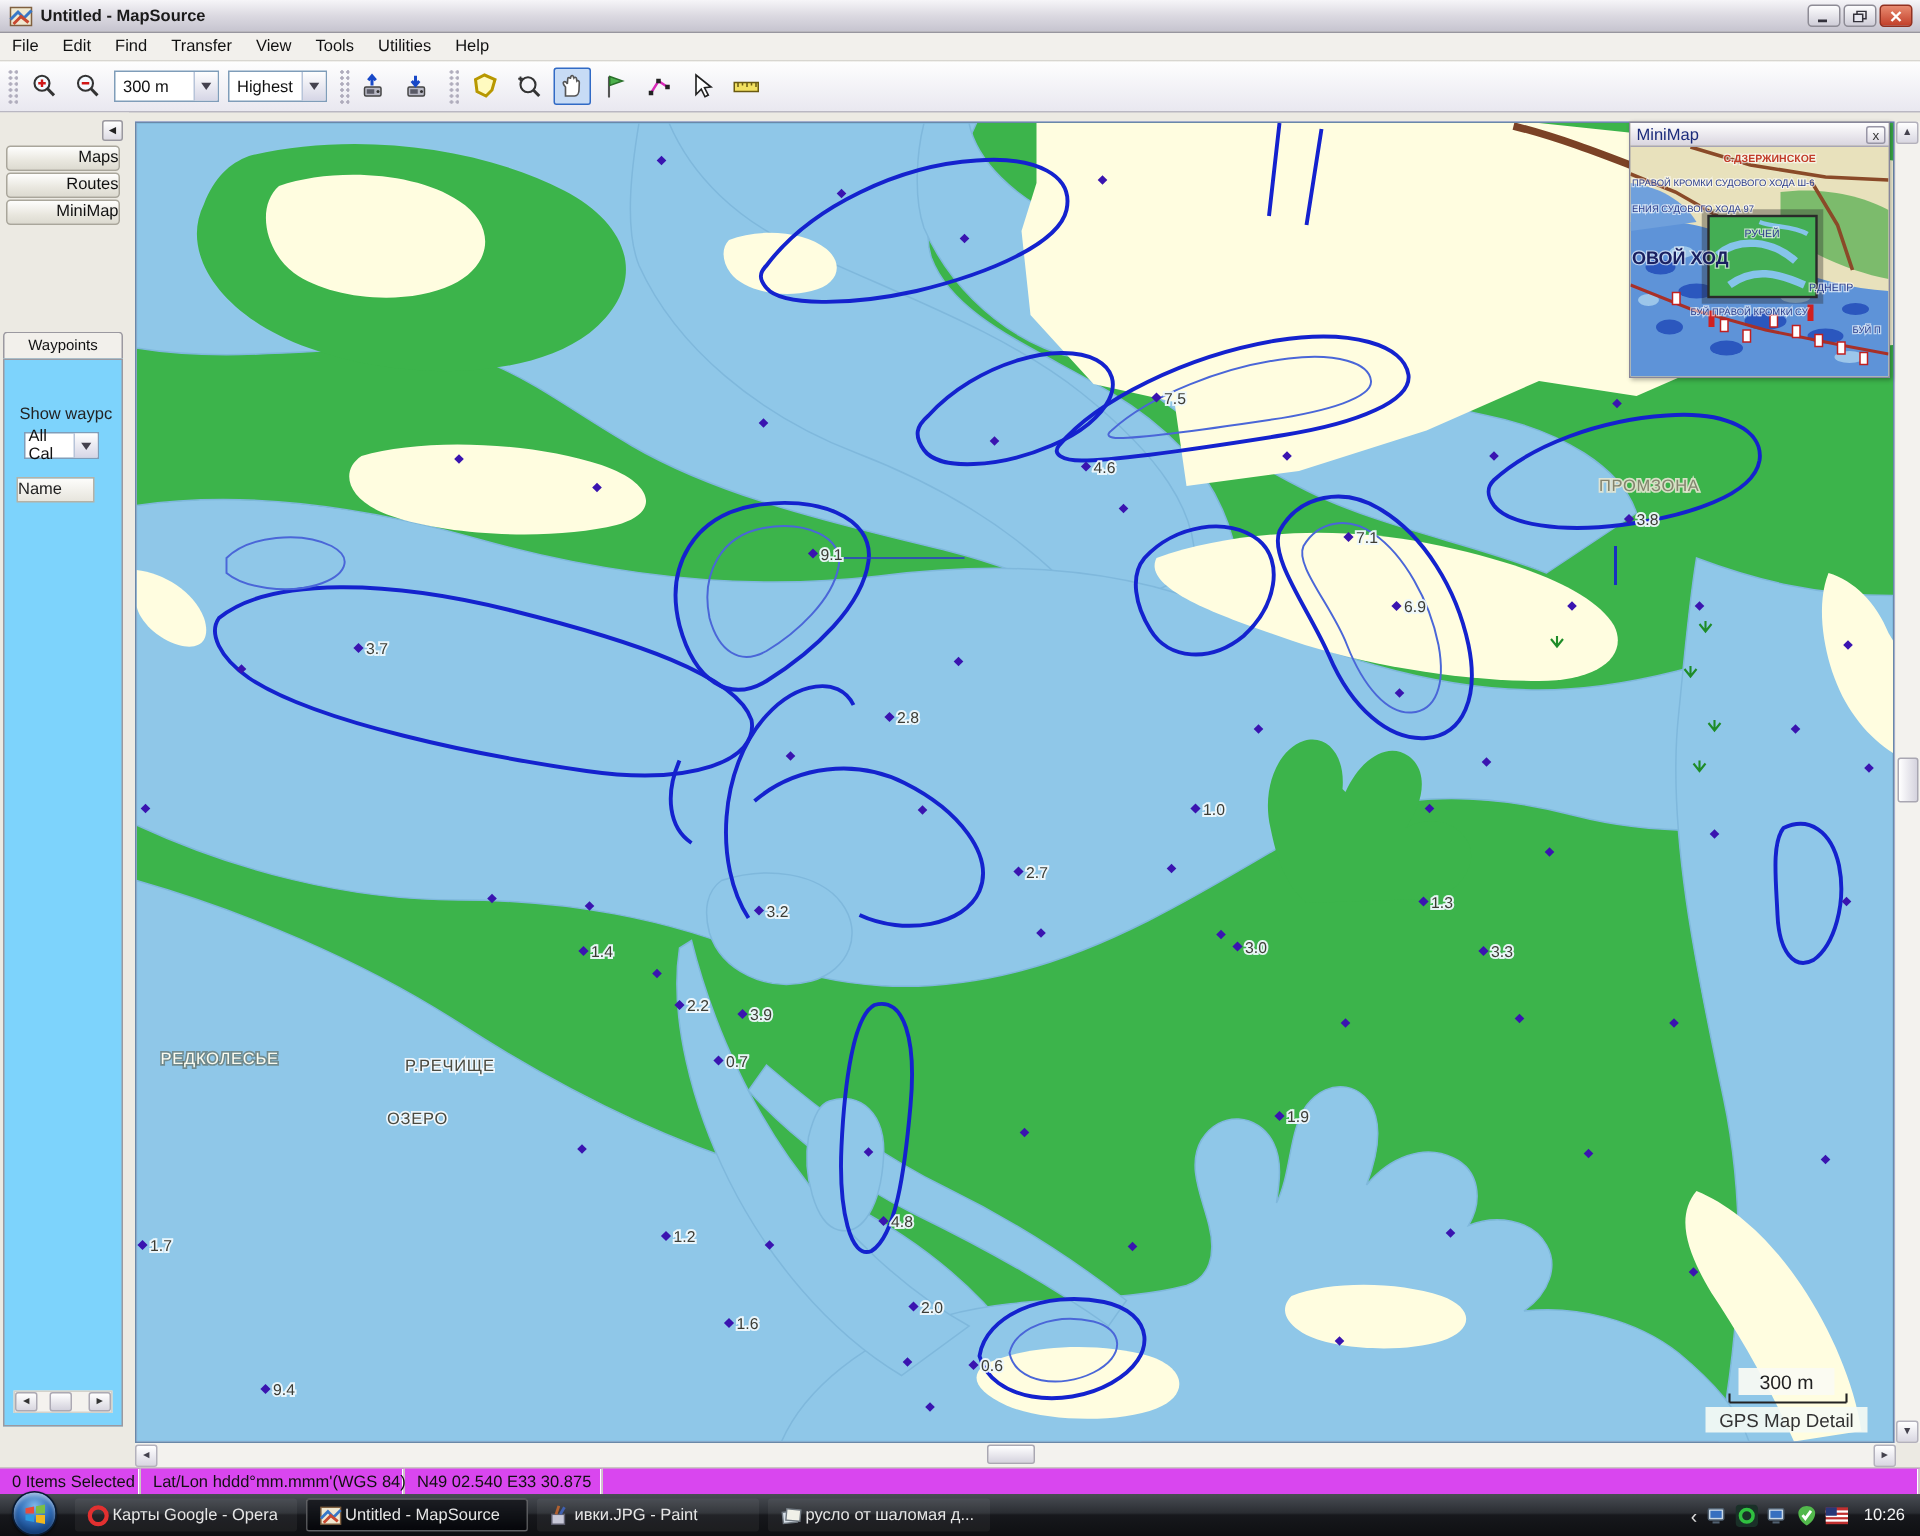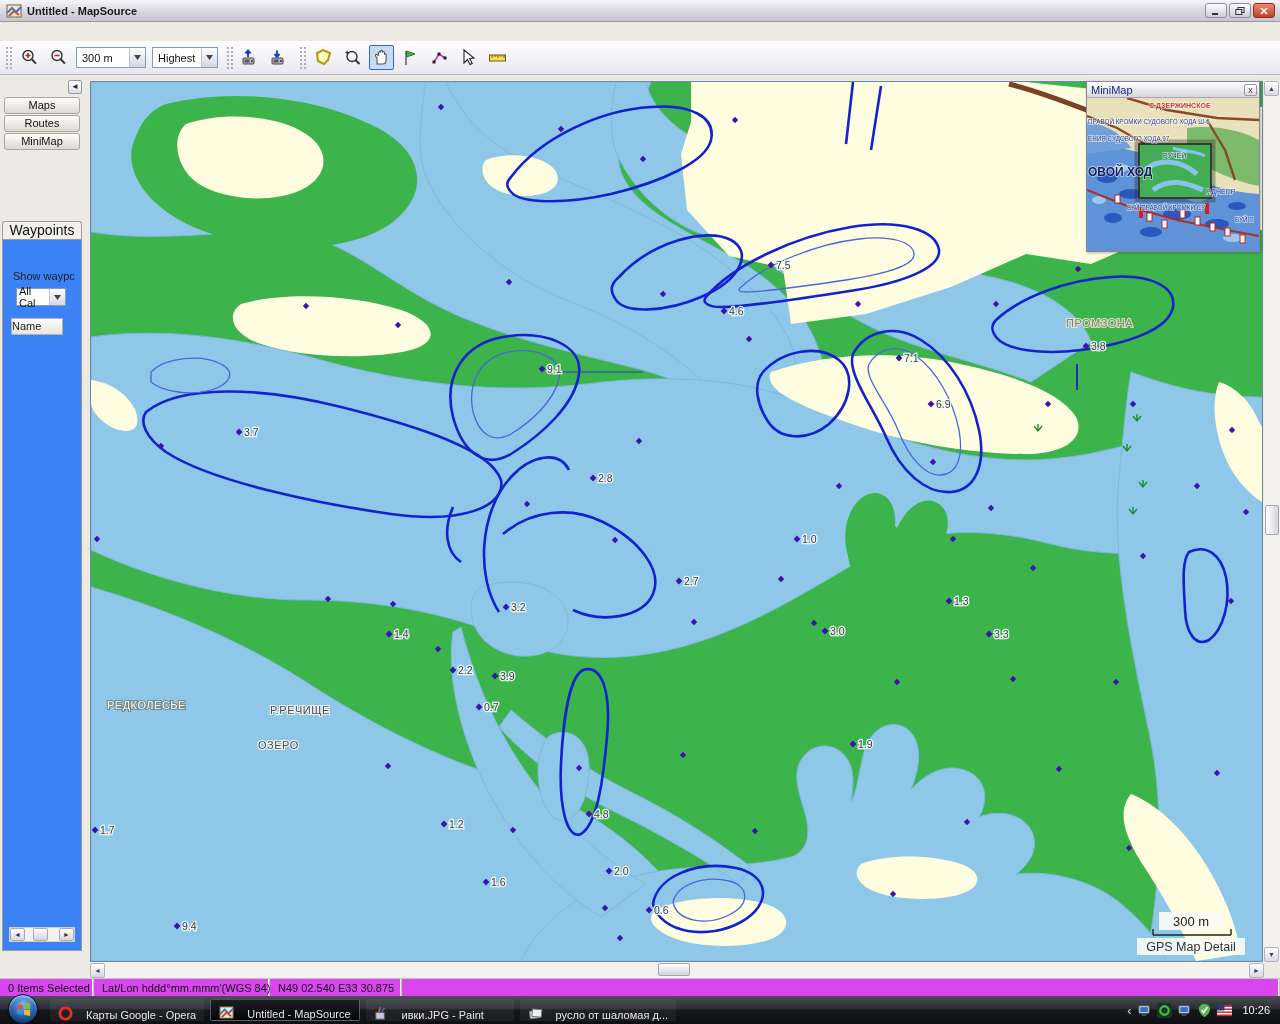--- a/index.html
+++ b/index.html
@@ -41,27 +41,27 @@
   .combo .drop { width:16px; height:100%; border-left:1px solid #B7C4D9;
     background:linear-gradient(#FEFEFE,#D6D6E6); display:flex; align-items:center; justify-content:center; }
   .combo .drop svg { width:7px; height:5px; }
 
   
   #sidebar { position:absolute; left:0; top:75px; width:86px; height:903px; background:#ECEAE3; }
   #collapse-btn { position:absolute; right:4px; top:5px; width:14px; height:14px;
     border:1px solid #9A98A0; background:linear-gradient(#FFF,#DDDBE4); border-radius:2px;
     font-size:8px; line-height:12px; text-align:center; color:#222; }
   .side-btn { position:absolute; left:4px; width:76px; height:17px; border:1px solid #A9A69B; border-radius:3px;
-    background:linear-gradient(#FEFEFD,#E9E7DF 60%,#DCDAD0); font-size:11px; text-align:center;
+    background:linear-gradient(#FEFEFD,#E9E7DF 60%,#DCDAD0); font-size:11px; text-align:right;
     line-height:15px; color:#111; }
   #waypoints-tab { position:absolute; left:2px; top:146px; width:80px; height:18px;
     border:1px solid #9B99A0; border-bottom:none; border-radius:3px 3px 0 0; background:#F2F0EB;
-    font-size:14px; text-align:center; line-height:17px; color:#111; }
+    font-size:10px; text-align:center; line-height:17px; color:#111; }
   #waypoints-panel { position:absolute; left:2px; top:164px; width:80px; height:712px;
-    border:1px solid #9B99A0; background:#3b82f6; }
+    border:1px solid #9B99A0; background:#7dd3fc; }
   #show-label { position:absolute; left:10px; top:30px; font-size:11px; color:#222; white-space:nowrap; width:70px; overflow:hidden; }
   #cat-combo { position:absolute; left:10px; top:48px; width:50px; height:18px; }
   #cat-combo .val { padding:0 2px; }
   #name-header { position:absolute; left:8px; top:78px; width:52px; height:17px;
     border:1px solid #B5B2A6; background:linear-gradient(#FDFDFB,#E7E5DD); font-size:11px;
     text-align:left; line-height:15px; color:#222; }
   .mini-hscroll { position:absolute; left:6px; bottom:8px; width:66px; height:15px; background:#F4F2EE;
     border:1px solid #D4D2CA; display:flex; }
   .sb-arrow { width:15px; height:13px; background:linear-gradient(#FFF,#D9D7E0); border:1px solid #ACA9B4;
     border-radius:2px; font-size:7px; color:#333; text-align:center; line-height:12px; }
@@ -103,21 +103,21 @@
 
   
   #taskbar { position:absolute; left:0; top:996px; width:1280px; height:28px;
     background:linear-gradient(#4A4E55 0%,#2A2D32 45%,#17181C 50%,#0E0F12 100%);
     display:flex; align-items:center; }
   #start-orb { width:30px; height:30px; border-radius:50%; margin:0 12px 0 8px; position:relative; top:-1px;
     background:radial-gradient(circle at 50% 32%, #7FB7E8 0%, #2E6CB8 45%, #0A2E62 85%);
     border:1px solid #0A1A30; box-shadow:inset 0 2px 3px rgba(255,255,255,.55), 0 1px 2px rgba(0,0,0,.6);
     display:flex; align-items:center; justify-content:center; }
   #start-orb svg { width:15px; height:15px; }
-  .task { height:22px; display:flex; align-items:flex-end; gap:13px; padding:0 8px; margin-right:6px;
+  .task { height:22px; display:flex; align-items:center; gap:2px; padding:0 8px; margin-right:6px;
     min-width:148px; max-width:165px; color:#E6E6E6; font-size:11px; border-radius:2px;
     background:rgba(255,255,255,0.05); overflow:hidden; white-space:nowrap; }
   .task svg { width:15px; height:15px; flex:none; }
   .task.active { background:linear-gradient(#1B1D22,#05060A); border:1px solid rgba(255,255,255,.3); }
   #tray { margin-left:auto; display:flex; align-items:center; gap:6px; padding-right:10px; color:#FFF; }
   #tray .chev { font-size:13px; color:#DDD; }
   #tray svg { width:15px; height:15px; }
   #tray-clock { font-size:11px; color:#F2F2F2; margin-left:4px; }
 </style>
 </head>
@@ -145,20 +145,30 @@
           </svg>
       </div>
       <div class="winbtn close">
         <svg viewBox="0 0 10 8">
             <path d="M2,1 L8,7 M8,1 L2,7" stroke="#FFF" stroke-width="1.6"></path>
           </svg>
       </div>
     </div>
   </div>
 
+  <div id="menubar">
+      <span class="menu-item">File</span>
+      <span class="menu-item">Edit</span>
+      <span class="menu-item">Find</span>
+      <span class="menu-item">Transfer</span>
+      <span class="menu-item">View</span>
+      <span class="menu-item">Tools</span>
+      <span class="menu-item">Utilities</span>
+      <span class="menu-item">Help</span>
+    </div>
 
   <div id="toolbar">
     <div class="grip"></div>
     <div class="toolbtn">
       <svg viewBox="0 0 19 19">
           <circle cx="8" cy="7.5" r="5" fill="#F4FAFF" stroke="#333" stroke-width="1.4"></circle>
           <path d="M11.7,11.2 L16,15.6" stroke="#333" stroke-width="2"></path>
           <path d="M8,5 V10 M5.5,7.5 H10.5" stroke="#D01818" stroke-width="1.6"></path>
         </svg>
     </div>

